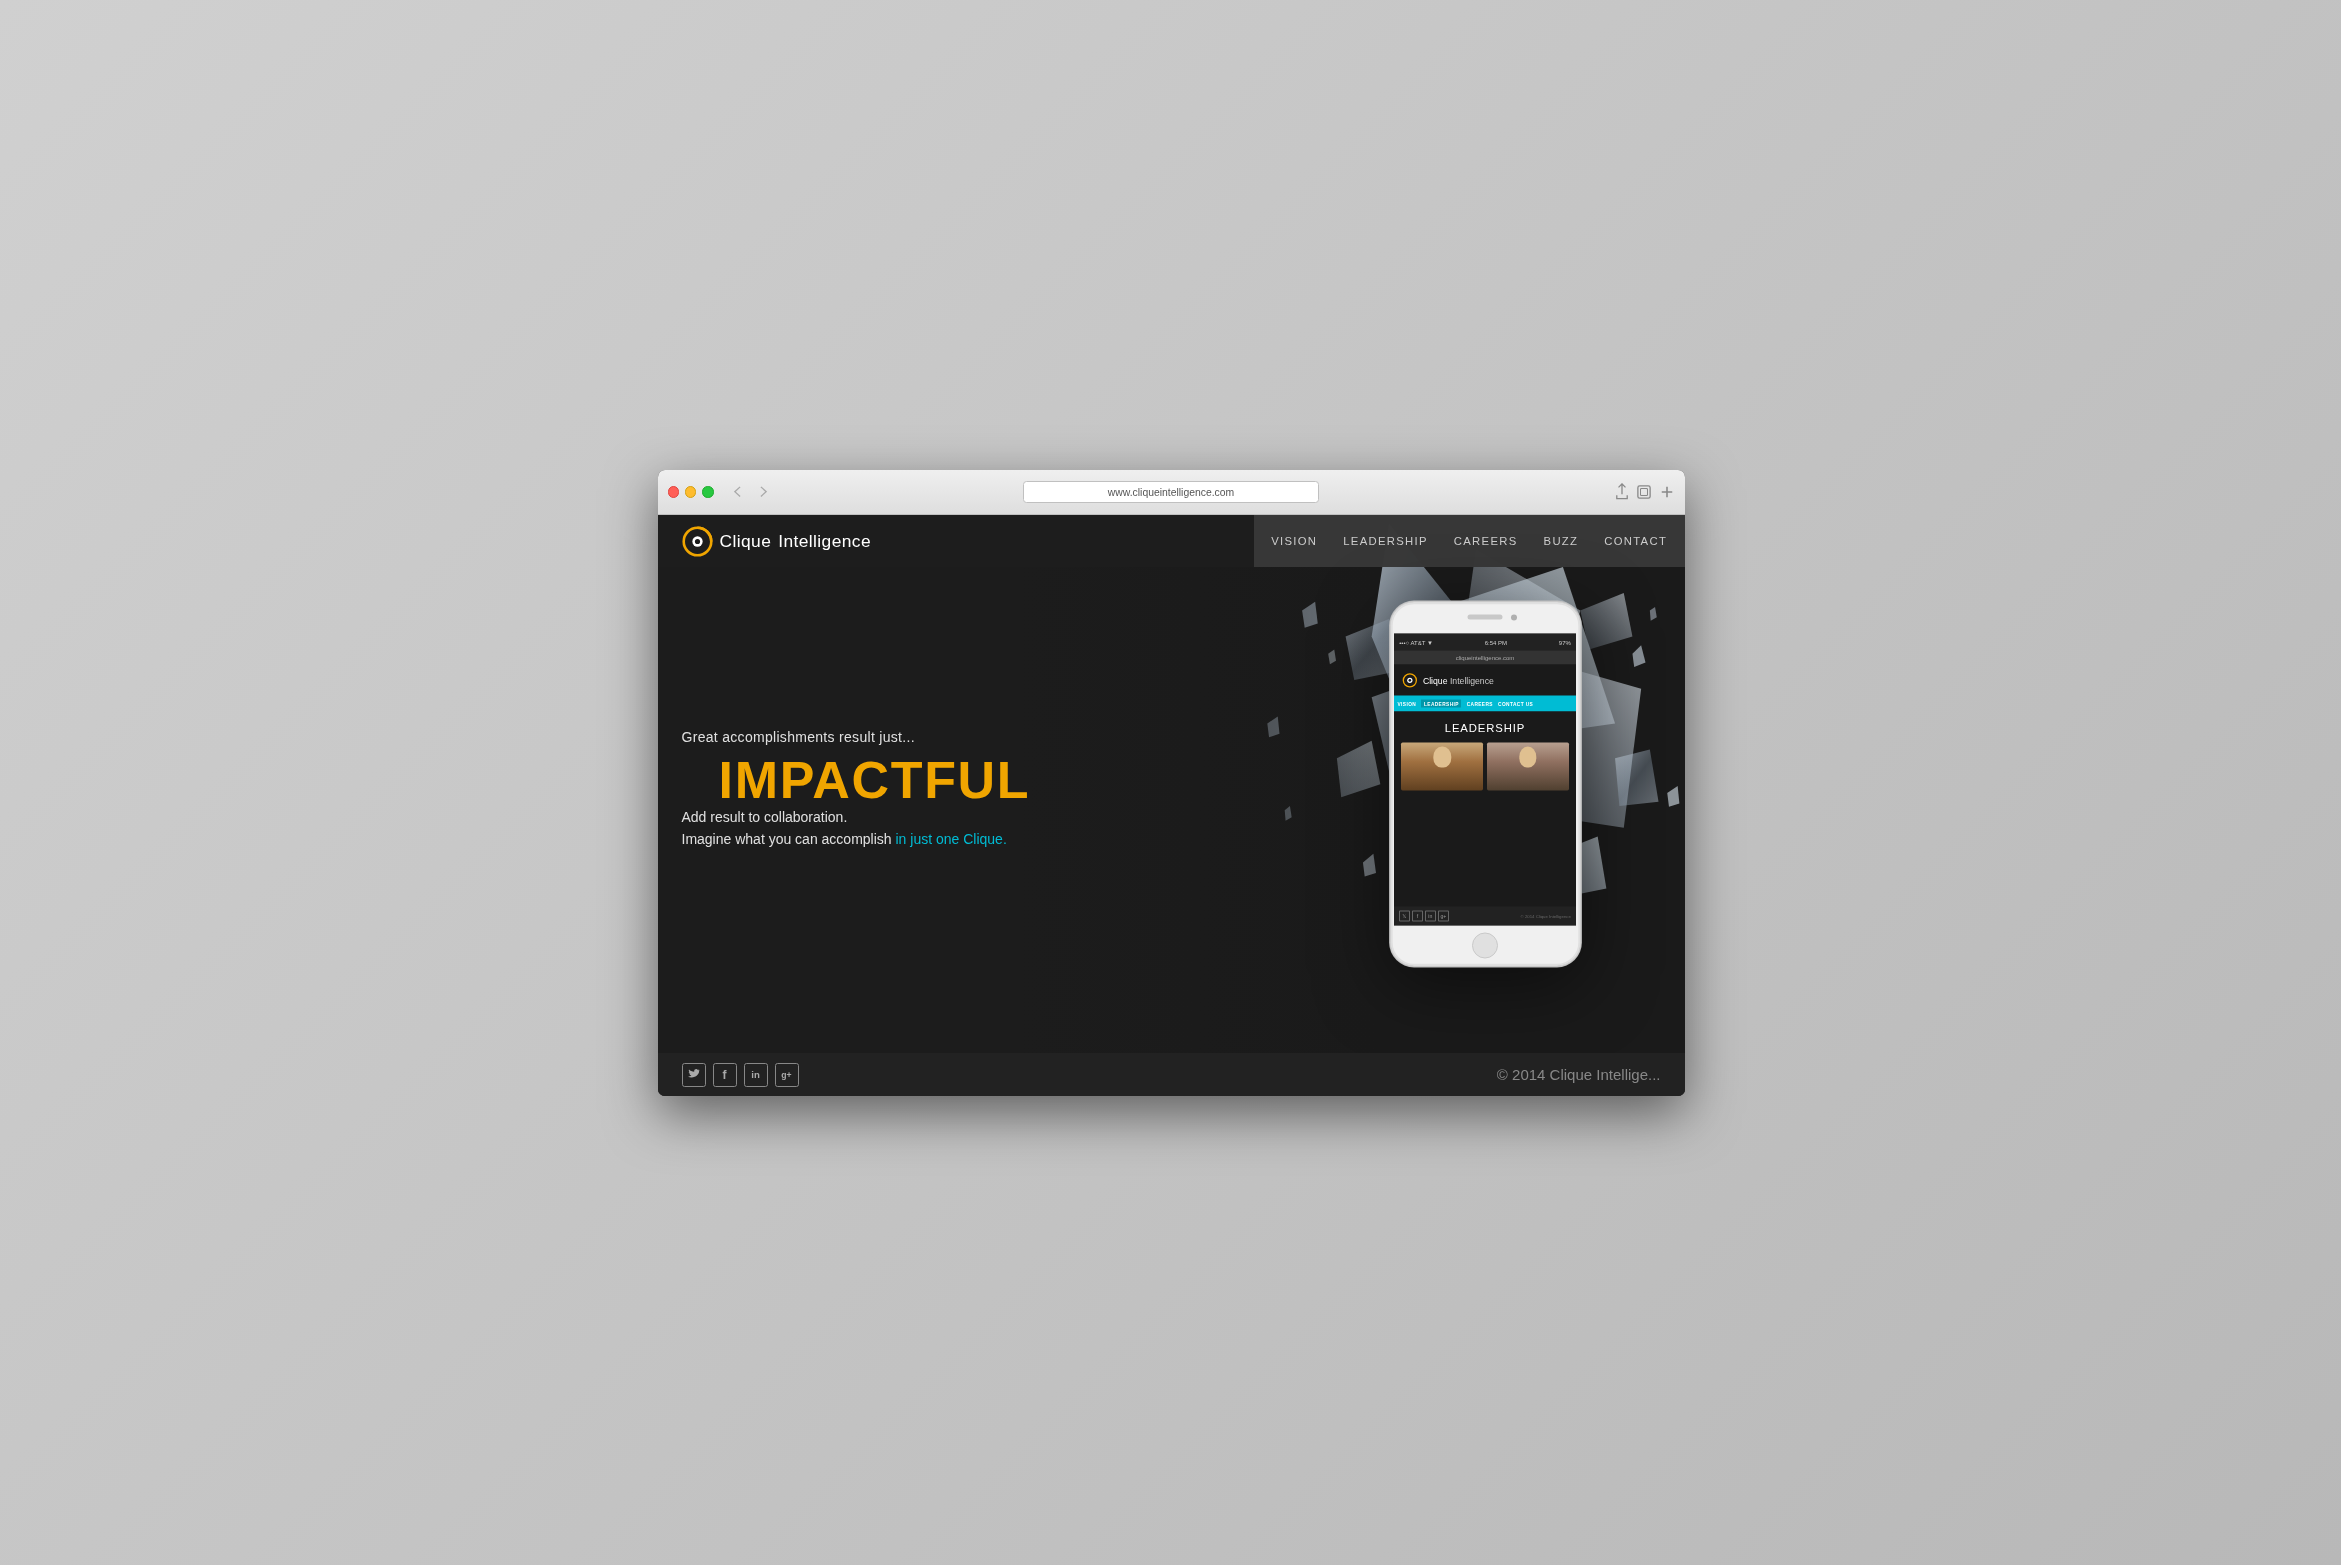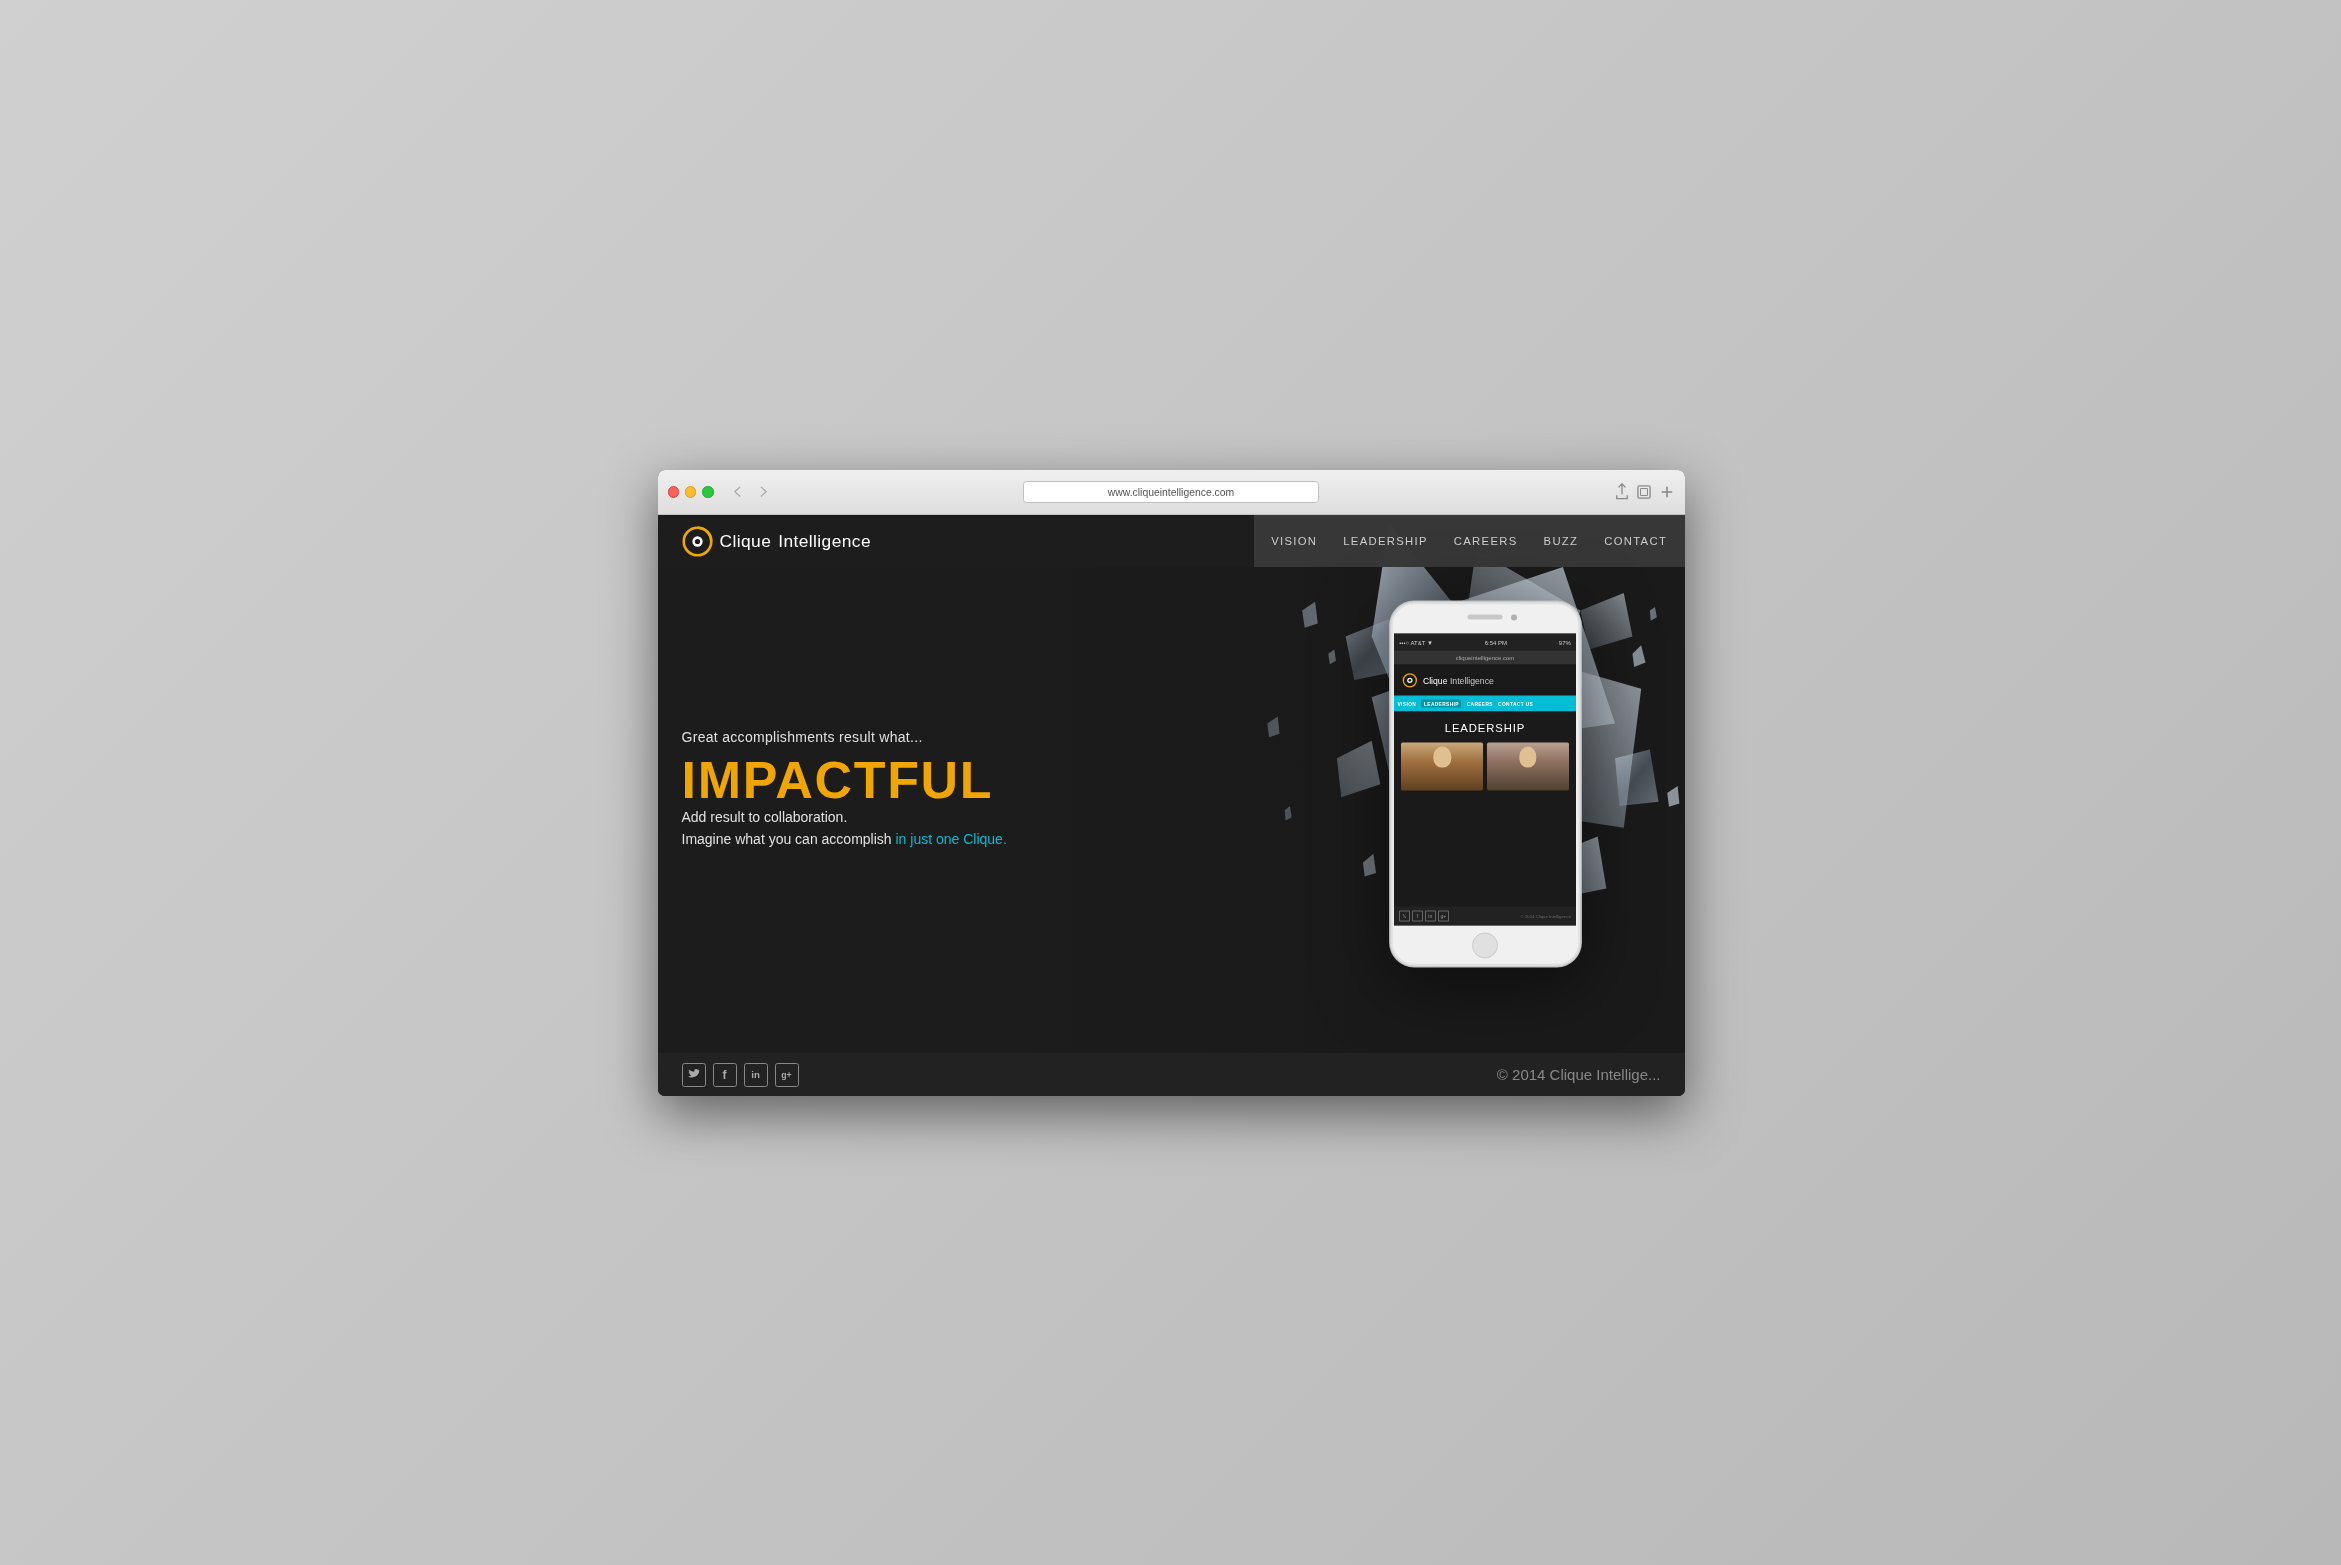--- a/index.html
+++ b/index.html
@@ -204,20 +204,21 @@
       letter-spacing: 0.3px;
     }
 
     .hero-headline-line1 {
       color: #f0a500;
       font-size: 52px;
       font-weight: 700;
       line-height: 1.0;
       letter-spacing: 1.7px;
       text-transform: uppercase;
+      margin-left: 37px;
     }
 
     .hero-headline-line2 {
       color: white;
       font-size: 52px;
       font-weight: 700;
       line-height: 1.0;
       letter-spacing: 1.7px;
       text-transform: uppercase;
       margin-bottom: 21px;
@@ -601,21 +602,21 @@
         <nav class="site-nav">
           <span class="nav-item">VISION</span>
           <span class="nav-item">LEADERSHIP</span>
           <span class="nav-item">CAREERS</span>
           <span class="nav-item">BUZZ</span>
           <span class="nav-item">CONTACT</span>
         </nav>
       </div>
 
       <div class="hero-content">
-        <div class="hero-tagline">Great accomplishments result what...</div>
+        <div class="hero-tagline">Great accomplishments result just...</div>
         <div class="hero-headline-line1">IMPACTFUL</div>
         <div class="hero-subtext">
           <span>Add result to collaboration.</span><br>
           <span>Imagine what you can accomplish </span><span class="highlight">in just one Clique.</span>
         </div>
       </div>
 
       <div class="phone-mockup">
         <div class="phone-outer">
           <div class="phone-speaker"></div>

